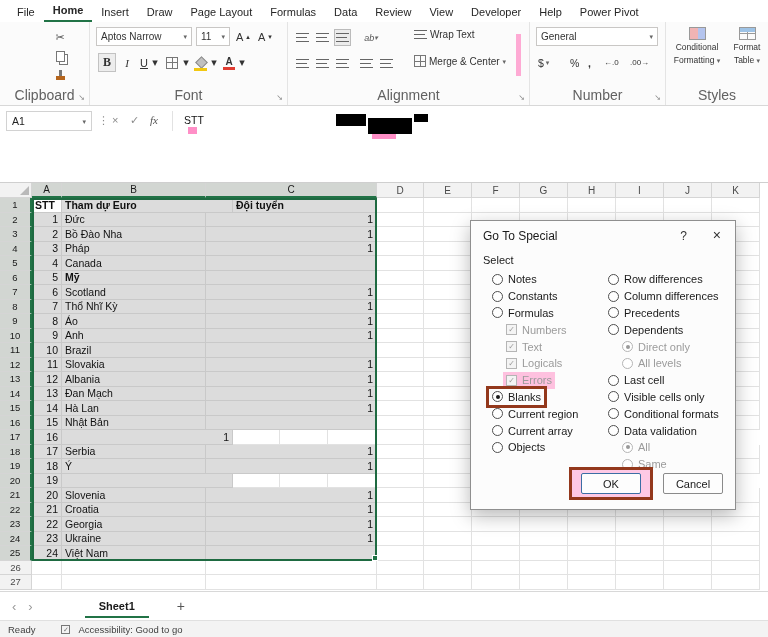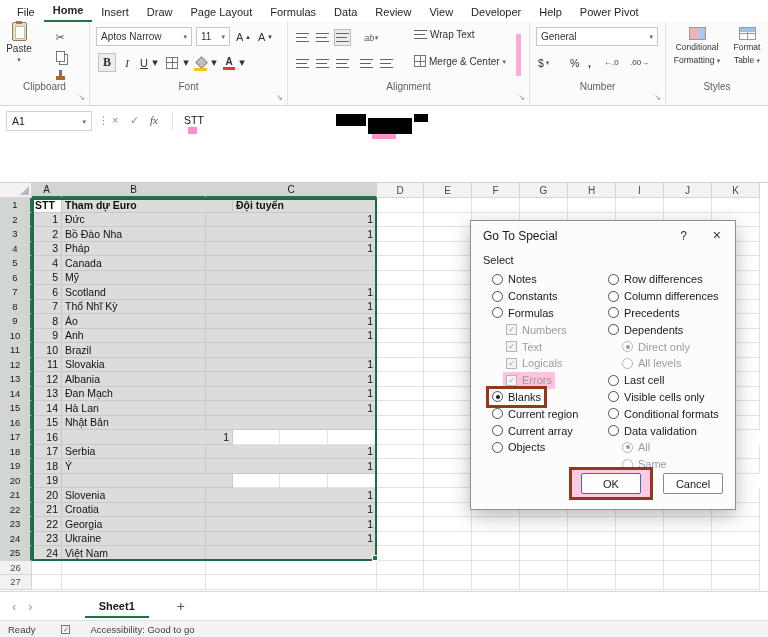--- a/index.html
+++ b/index.html
@@ -10,21 +10,21 @@
   
   #tabbar{position:absolute;left:0;top:0;width:768px;height:22px;display:flex;align-items:flex-end;padding-left:8px;background:#fff;}
   .tab{font-size:11px;padding:4px 9px 4px;color:#262626;white-space:nowrap;}
   .tab.active{font-weight:bold;border-bottom:2.5px solid var(--accent);}
 
   
   #ribbon{position:absolute;top:22px;left:0;width:768px;height:84px;background:#fbfbfb;border-bottom:1px solid #d8d8d8;}
   .group{position:absolute;top:0;height:83px;border-right:1px solid #e4e4e4;}
   #g-clip{left:0;width:90px;} #g-font{left:90px;width:198px;} #g-align{left:288px;width:242px;}
   #g-num{left:530px;width:136px;} #g-styles{left:666px;width:102px;border-right:none;}
-  .gl{position:absolute;bottom:13px;width:100%;text-align:center;font-size:10px;color:#616161;}
+  .gl{position:absolute;bottom:2px;width:100%;text-align:center;font-size:14px;color:#616161;}
   .launch{position:absolute;bottom:3px;right:4px;font-size:8px;color:#8a8a8a;line-height:1;}
   .combo{position:absolute;background:#fff;border:1px solid #c9c7c5;font-size:10px;color:#333;display:flex;align-items:center;justify-content:space-between;padding:0 4px;}
   .chev{font-size:7px;color:#666;line-height:1;}
   .ribtn{position:absolute;display:flex;align-items:center;gap:3px;font-size:10px;color:#333;}
   
   #paste{left:5px;top:5px;width:38px;height:60px;display:flex;flex-direction:column;align-items:center;gap:2px;font-size:10px;color:#333;}
   .ic-clip{width:15px;height:19px;border:1.5px solid #9a7b4f;border-radius:2px;background:#ecdcc0;position:relative;}
   .ic-clip::before{content:"";position:absolute;left:2px;top:3px;width:8px;height:11px;background:#fff;border:1px solid #bbb;}
   .ic-clip::after{content:"";position:absolute;left:3.5px;top:-2px;width:6px;height:3px;background:#9a7b4f;}
   .smallic{position:absolute;left:52px;width:16px;height:15px;display:flex;align-items:center;justify-content:center;}
@@ -129,21 +129,21 @@
   .okwrap{border:3px solid var(--annot);background:rgba(255,150,205,.5);padding:3px 9px;display:flex;}
   .btn{min-width:60px;height:21px;background:#fdfdfd;border:1px solid #8a8a8a;border-radius:2px;font-size:11px;display:flex;align-items:center;justify-content:center;color:#1a1a1a;font-family:inherit;}
   .btn.default{border:1.5px solid #3c6ea5;}
 
   
   #sheettabs{position:absolute;left:0;top:591px;width:768px;height:29px;background:#fff;border-top:1px solid #d8d8d8;display:flex;align-items:center;}
   .nav{color:#9a9a9a;font-size:13px;margin-left:12px;}
   #tab-sheet1{margin-left:52px;font-weight:bold;font-size:11px;padding:5px 14px 4px;border-bottom:2.5px solid var(--accent);color:#1a1a1a;}
   #addsheet{margin-left:28px;color:#555;font-size:14px;}
   #statusbar{position:absolute;left:0;top:620px;width:768px;height:17px;background:#f3f3f3;border-top:1px solid #e0e0e0;display:flex;align-items:center;font-size:9.5px;color:#3f3f3f;padding-left:8px;}
-  #acc{display:flex;align-items:center;gap:20px;margin-left:26px;}
+  #acc{display:flex;align-items:center;gap:8px;margin-left:26px;}
   .acc-ic{width:9px;height:9px;border:1px solid #777;font-size:7px;display:flex;align-items:center;justify-content:center;color:#777;line-height:1;}
 </style>
 </head>
 <body>
 
 <div id="tabbar">
     <div class="tab">File</div>
     <div class="tab active">Home</div>
     <div class="tab">Insert</div>
     <div class="tab">Draw</div>
@@ -152,25 +152,20 @@
     <div class="tab">Data</div>
     <div class="tab">Review</div>
     <div class="tab">View</div>
     <div class="tab">Developer</div>
     <div class="tab">Help</div>
     <div class="tab">Power Pivot</div>
   </div>
 
 <div id="ribbon">
   <div class="group" id="g-clip">
-    <div id="paste">
-      <span class="ic-clip"></span>
-      <span>Paste</span>
-      <span class="chev">▾</span>
-    </div>
     <div class="smallic" style="top:8px;">
         <span class="ic-cut">✂</span>
       </div>
     <div class="smallic" style="top:27px;">
         <span class="ic-copy"></span>
       </div>
     <div class="smallic" style="top:48px;">
         <span class="ic-fp"></span>
       </div>
     <div class="gl">Clipboard</div>
@@ -391,21 +386,21 @@
         <div class="cell" style="width: 48px;"></div>
         <div class="cell" style="width: 48px;"></div>
         <div class="cell" style="width: 48px;"></div>
         <div class="cell" style="width: 48px;"></div>
         <div class="cell" style="width: 48px;"></div>
         <div class="cell" style="width: 48px;"></div>
       </div>
       <div class="grow">
         <div class="rhead sel">6</div>
         <div class="cell num sel" style="width: 30px;">5</div>
-        <div class="cell sel" style="width: 144px;">Mỹ</div>
+        <div class="cell sel" style="width: 144px; font-weight: bold;">Mỹ</div>
         <div class="cell num sel" style="width: 171px;"></div>
         <div class="cell" style="width: 47px;"></div>
         <div class="cell" style="width: 48px;"></div>
         <div class="cell" style="width: 48px;"></div>
         <div class="cell" style="width: 48px;"></div>
         <div class="cell" style="width: 48px;"></div>
         <div class="cell" style="width: 48px;"></div>
         <div class="cell" style="width: 48px;"></div>
         <div class="cell" style="width: 48px;"></div>
       </div>

